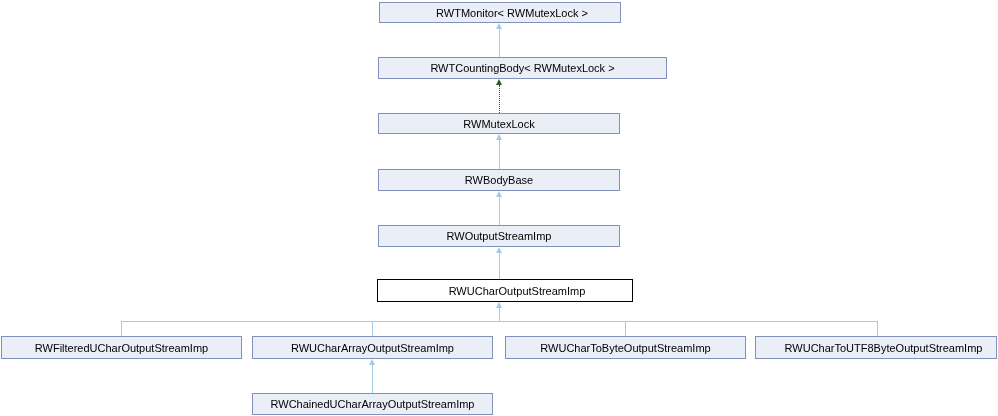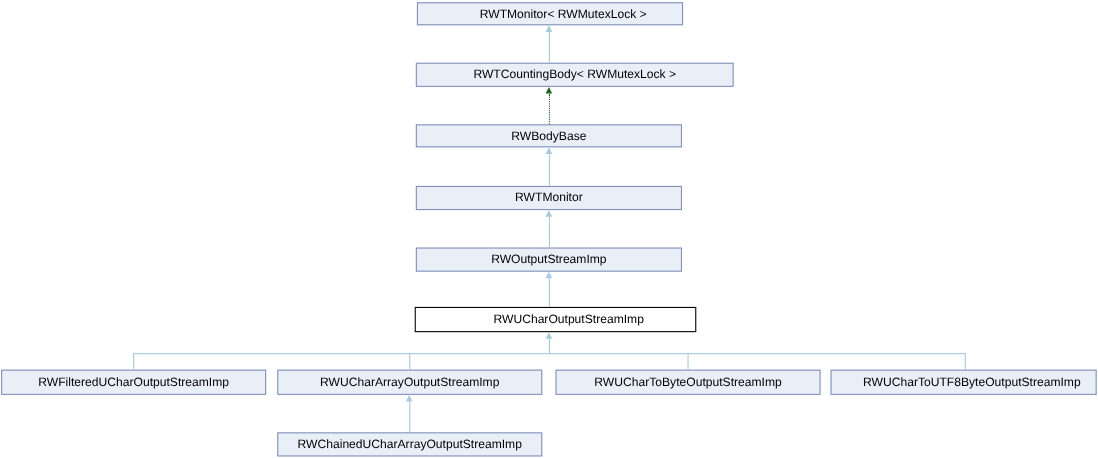--- a/index.html
+++ b/index.html
@@ -84,22 +84,22 @@
   #e10-line { left: 372px; top: 365px; height: 28px; }
   #e10-head { left: 369px; top: 359px; }
 </style>
 </head>
 <body>
 
 <div class="canvas">
 
   <div class="node" id="n0">RWTMonitor&lt; RWMutexLock &gt;</div>
   <div class="node" id="n1">RWTCountingBody&lt; RWMutexLock &gt;</div>
-  <div class="node" id="n2">RWBodyBase</div>
-  <div class="node" id="n3">RWTMonitor</div>
+  <div class="node" id="n2">RWMutexLock</div>
+  <div class="node" id="n3">RWBodyBase</div>
   <div class="node" id="n4">RWOutputStreamImp</div>
   <div class="node highlight" id="n5">RWUCharOutputStreamImp</div>
 
   <div class="node" id="n6">RWFilteredUCharOutputStreamImp</div>
   <div class="node" id="n7">RWUCharArrayOutputStreamImp</div>
   <div class="node" id="n8">RWUCharToByteOutputStreamImp</div>
   <div class="node" id="n9">RWUCharToUTF8ByteOutputStreamImp</div>
 
   <div class="node" id="n10">RWChainedUCharArrayOutputStreamImp</div>
 

